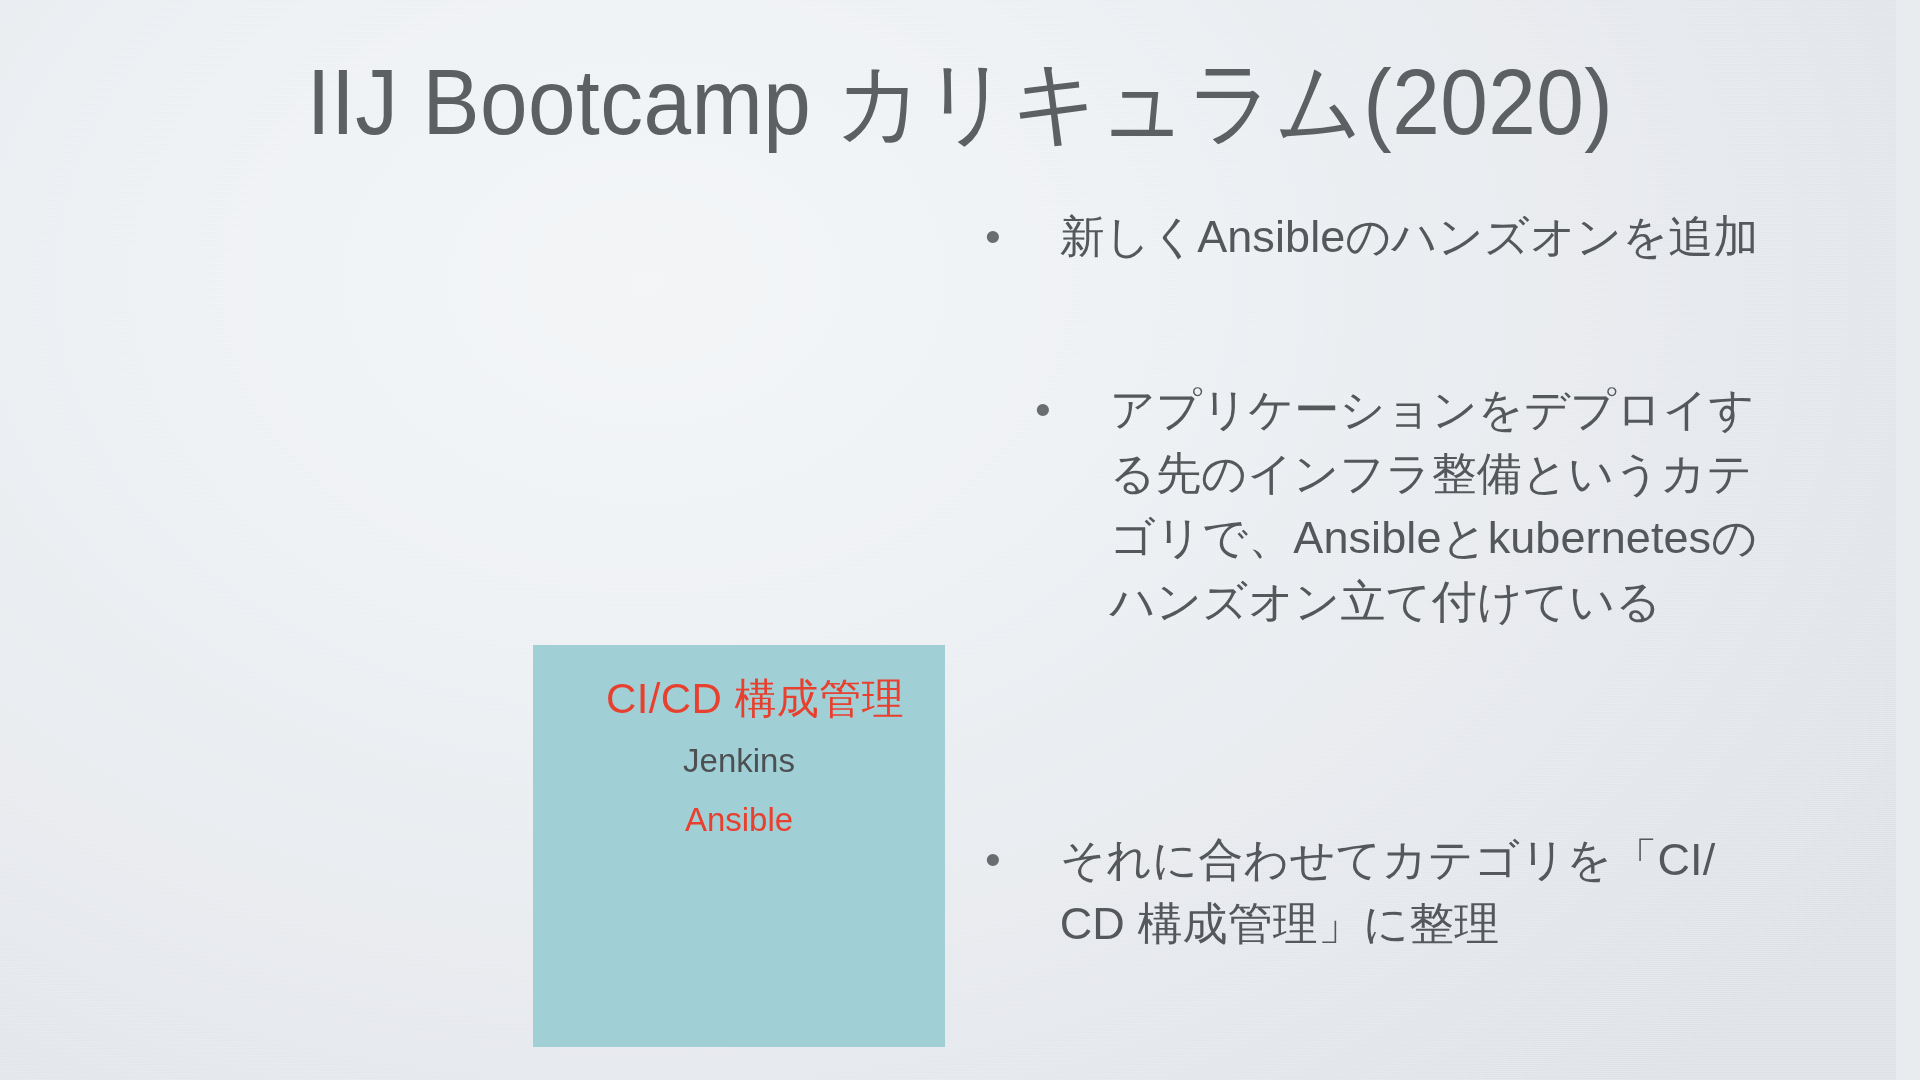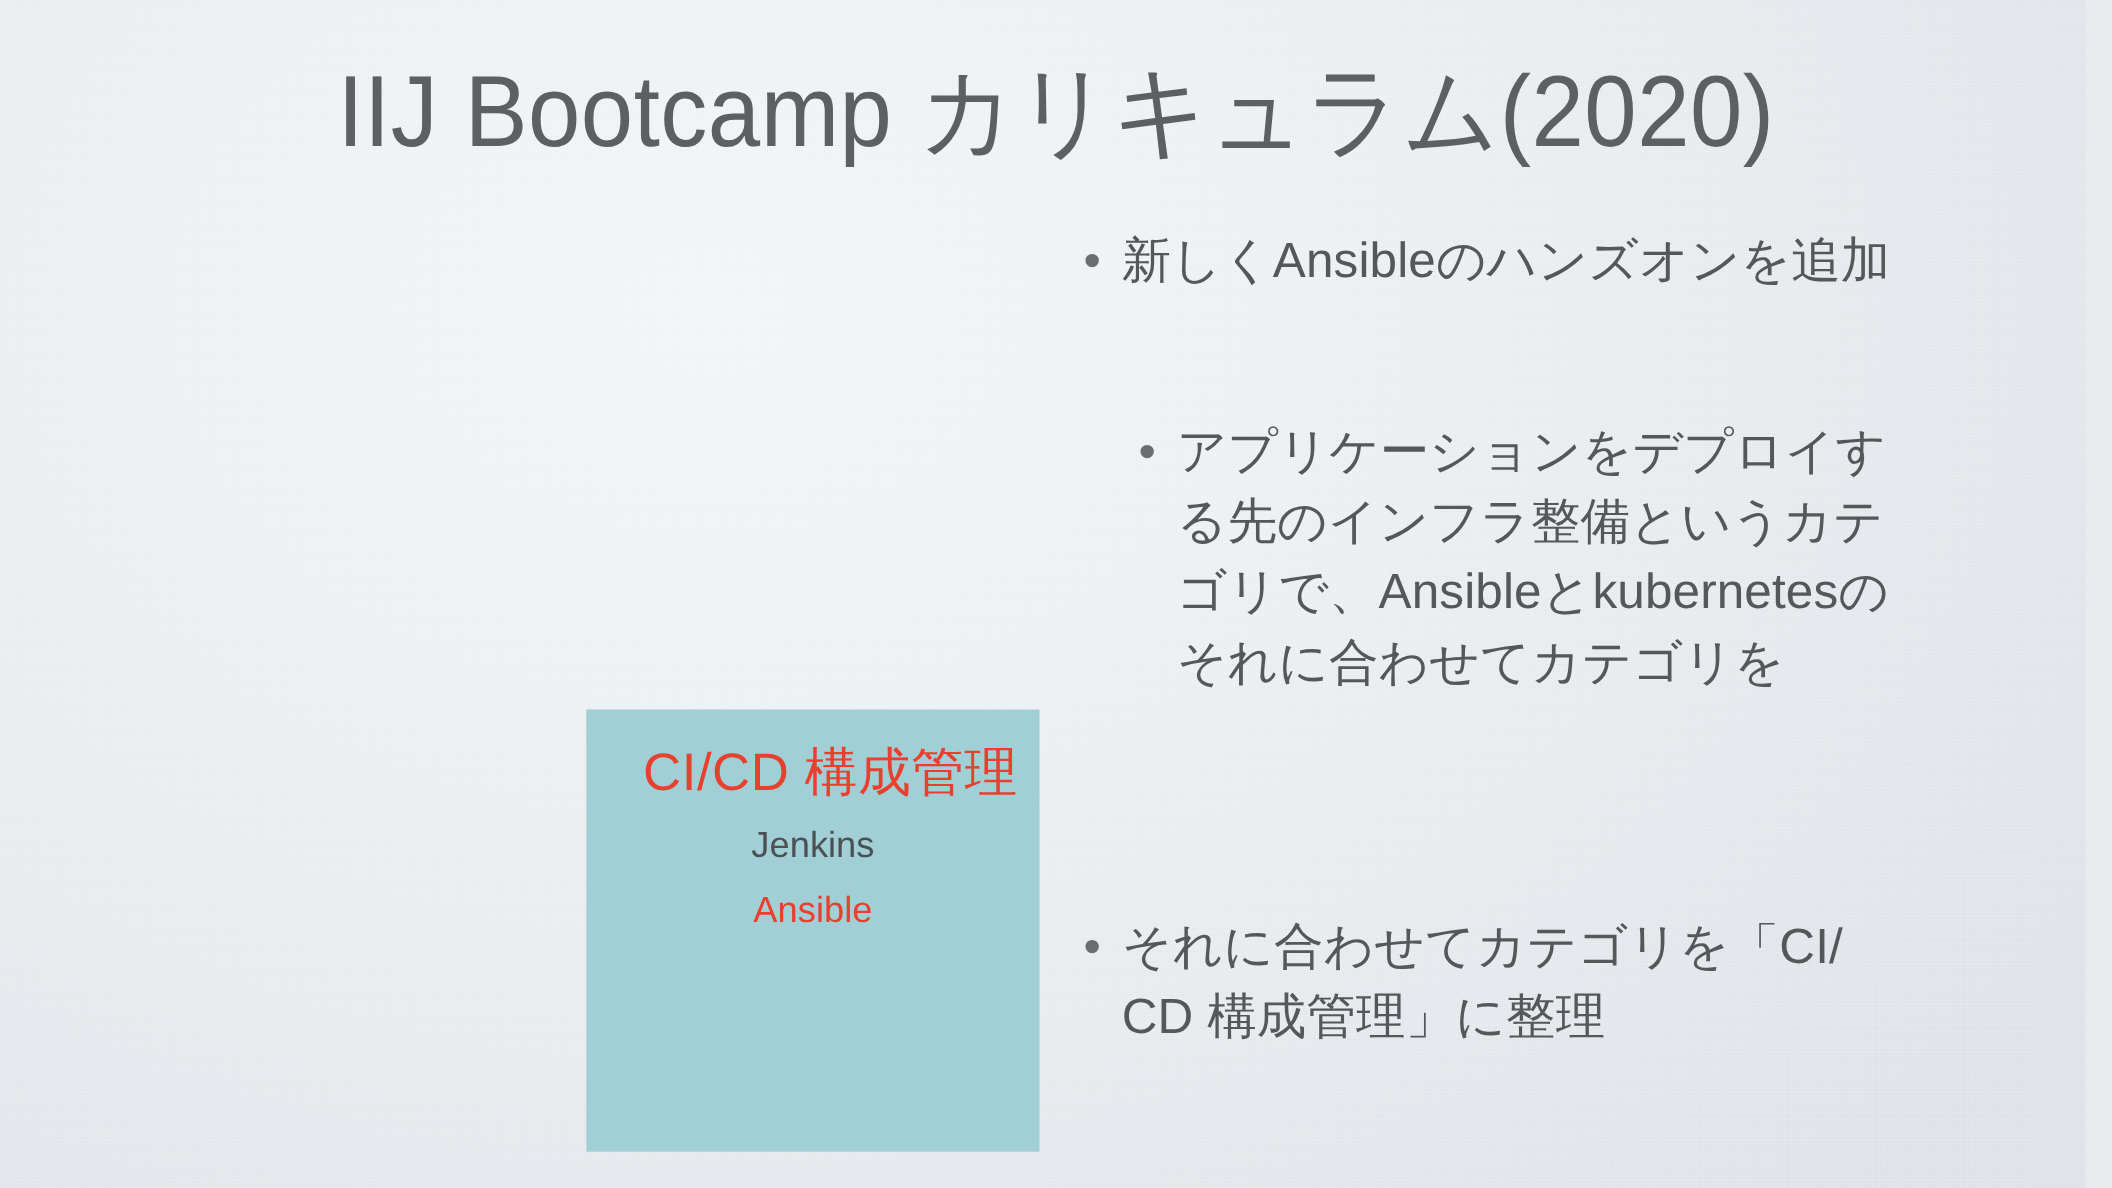--- a/index.html
+++ b/index.html
@@ -82,20 +82,21 @@
     line-height: 1.42;
   }
 
   .btext {
     flex: 1 1 auto;
   }
 
   .btext .line {
     display: block;
     white-space: nowrap;
+    margin-left: 40px;
   }
 
   #bullet-1 {
     left: 985px;
     top: 205px;
     width: 700px;
     font-size: 45px;
   }
 
   #bullet-2 {
@@ -122,21 +123,21 @@
     top: 645px;
     width: 412px;
     height: 402px;
     background: #a0d0d6;
     box-sizing: border-box;
     padding-top: 16px;
     text-align: center;
   }
 
   #cicd-box .box-title {
-    font-size: 48px;
+    font-size: 42px;
     font-weight: 300;
     color: #e8402f;
     letter-spacing: .01em;
     line-height: 1.25;
     margin: 12px 0 18px 0;
     padding-left: 32px;
   }
 
   #cicd-box .box-item {
     font-size: 33px;
@@ -168,21 +169,21 @@
     </div>
   </div>
 
   <div id="bullet-2" class="bullet-block">
     <div class="bullet-row">
       <span class="dot">•</span>
       <span class="btext">
         <span class="line">アプリケーションをデプロイす</span>
         <span class="line">る先のインフラ整備というカテ</span>
         <span class="line">ゴリで、Ansibleとkubernetesの</span>
-        <span class="line">それに合わせてカテゴリを</span>
+        <span class="line">ハンズオン立て付けている</span>
       </span>
     </div>
   </div>
 
   <div id="bullet-3" class="bullet-block">
     <div class="bullet-row">
       <span class="dot">•</span>
       <span class="btext">
         <span class="line"><span>それに合わせてカテゴリを「</span><span class="small-run">CI/</span></span>
         <span class="line"><span class="small-run">CD 構成管理</span><span>」に整理</span></span>

